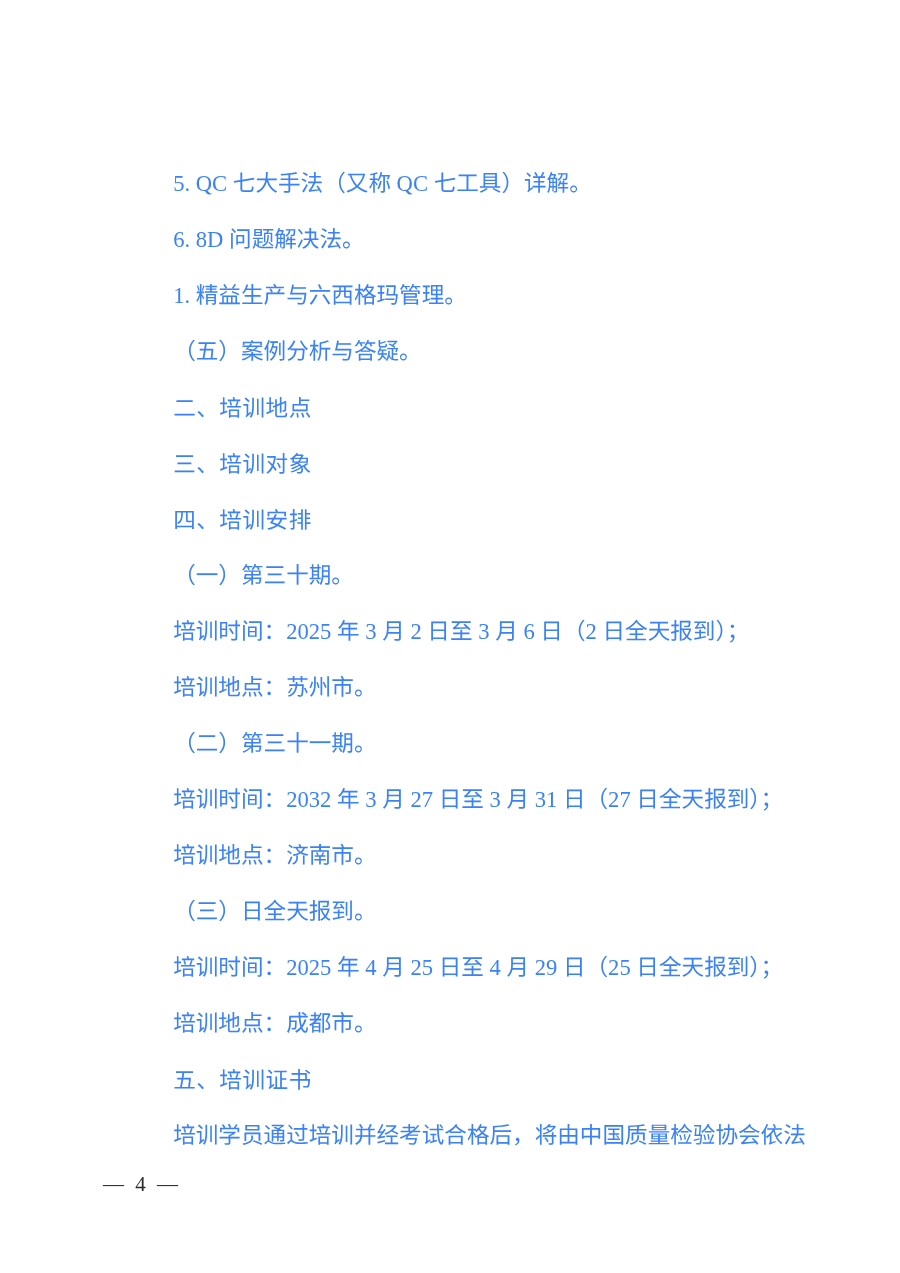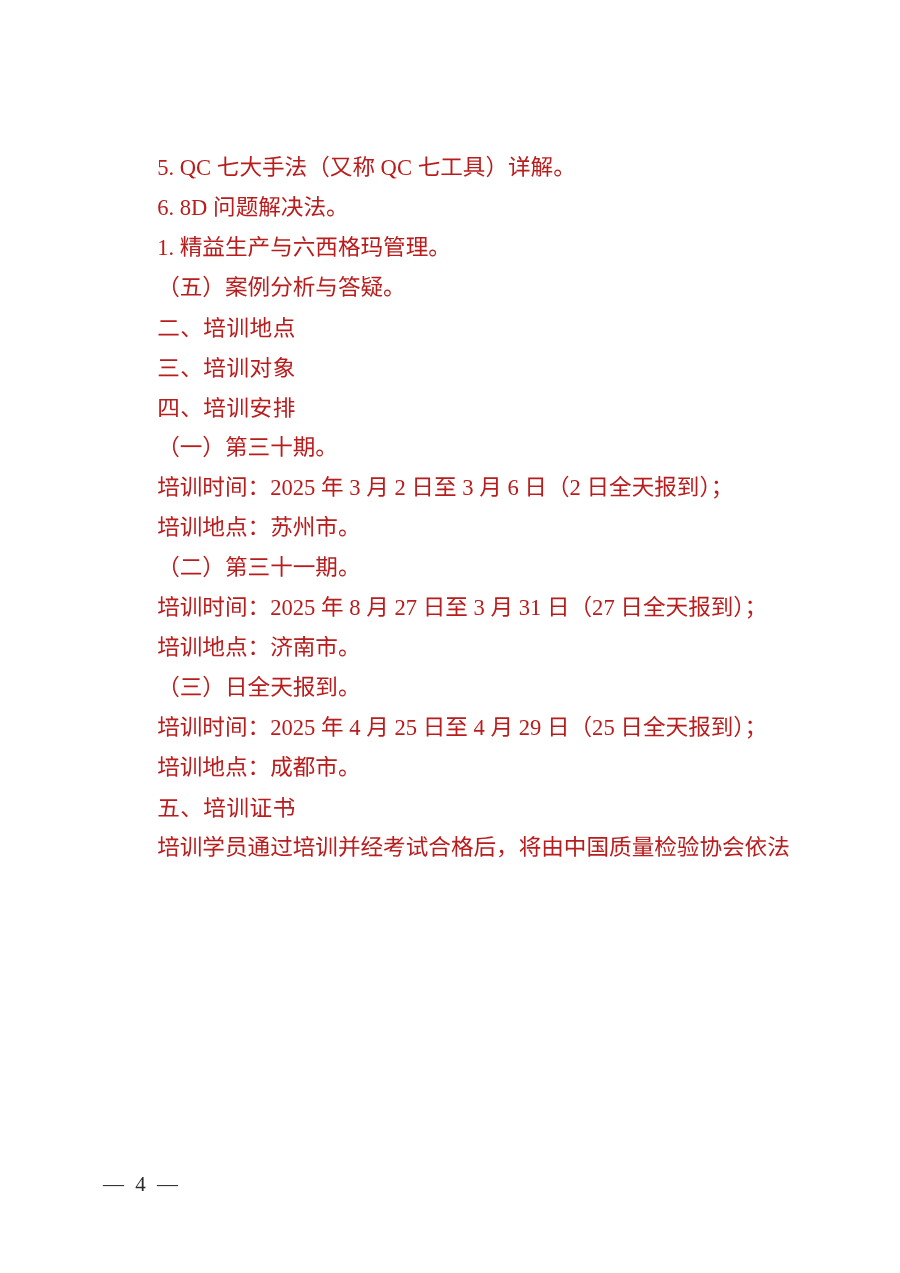--- a/index.html
+++ b/index.html
@@ -21,26 +21,26 @@
     font-family: "Liberation Serif", "DejaVu Serif", serif;
   }
   .content {
     position: absolute;
     left: 112px;
     top: 148px;
     width: 680px;
   }
   .content p,
   .content h2 {
-    margin: 0;
+    margin: 16px;
     padding: 0;
     font-size: 22.6px;
     line-height: 40px;
     font-weight: normal;
-    color: #b91c1c;
+    color: #3b82f6;
   }
   
   .line {
     text-indent: 2em;
     white-space: nowrap;
   }
   
   .para {
     text-indent: 2em;
     text-align: justify;
@@ -86,21 +86,21 @@
 
     <h2 class="head">三、培训对象</h2>
 
     <h2 class="head">四、培训安排</h2>
 
     <p class="subhead">（一）第三十期。</p>
     <p class="line">培训时间：2025 年 3 月 2 日至 3 月 6 日（2 日全天报到）；</p>
     <p class="line">培训地点：苏州市。</p>
 
     <p class="subhead">（二）第三十一期。</p>
-    <p class="line">培训时间：2025 年 8 月 27 日至 3 月 31 日（27 日全天报到）；</p>
+    <p class="line">培训时间：2032 年 3 月 27 日至 3 月 31 日（27 日全天报到）；</p>
     <p class="line">培训地点：济南市。</p>
 
     <p class="subhead">（三）日全天报到。</p>
     <p class="line">培训时间：2025 年 4 月 25 日至 4 月 29 日（25 日全天报到）；</p>
     <p class="line">培训地点：成都市。</p>
 
     <h2 class="head">五、培训证书</h2>
     <p class="line">培训学员通过培训并经考试合格后，将由中国质量检验协会依法</p>
 
   </main>

